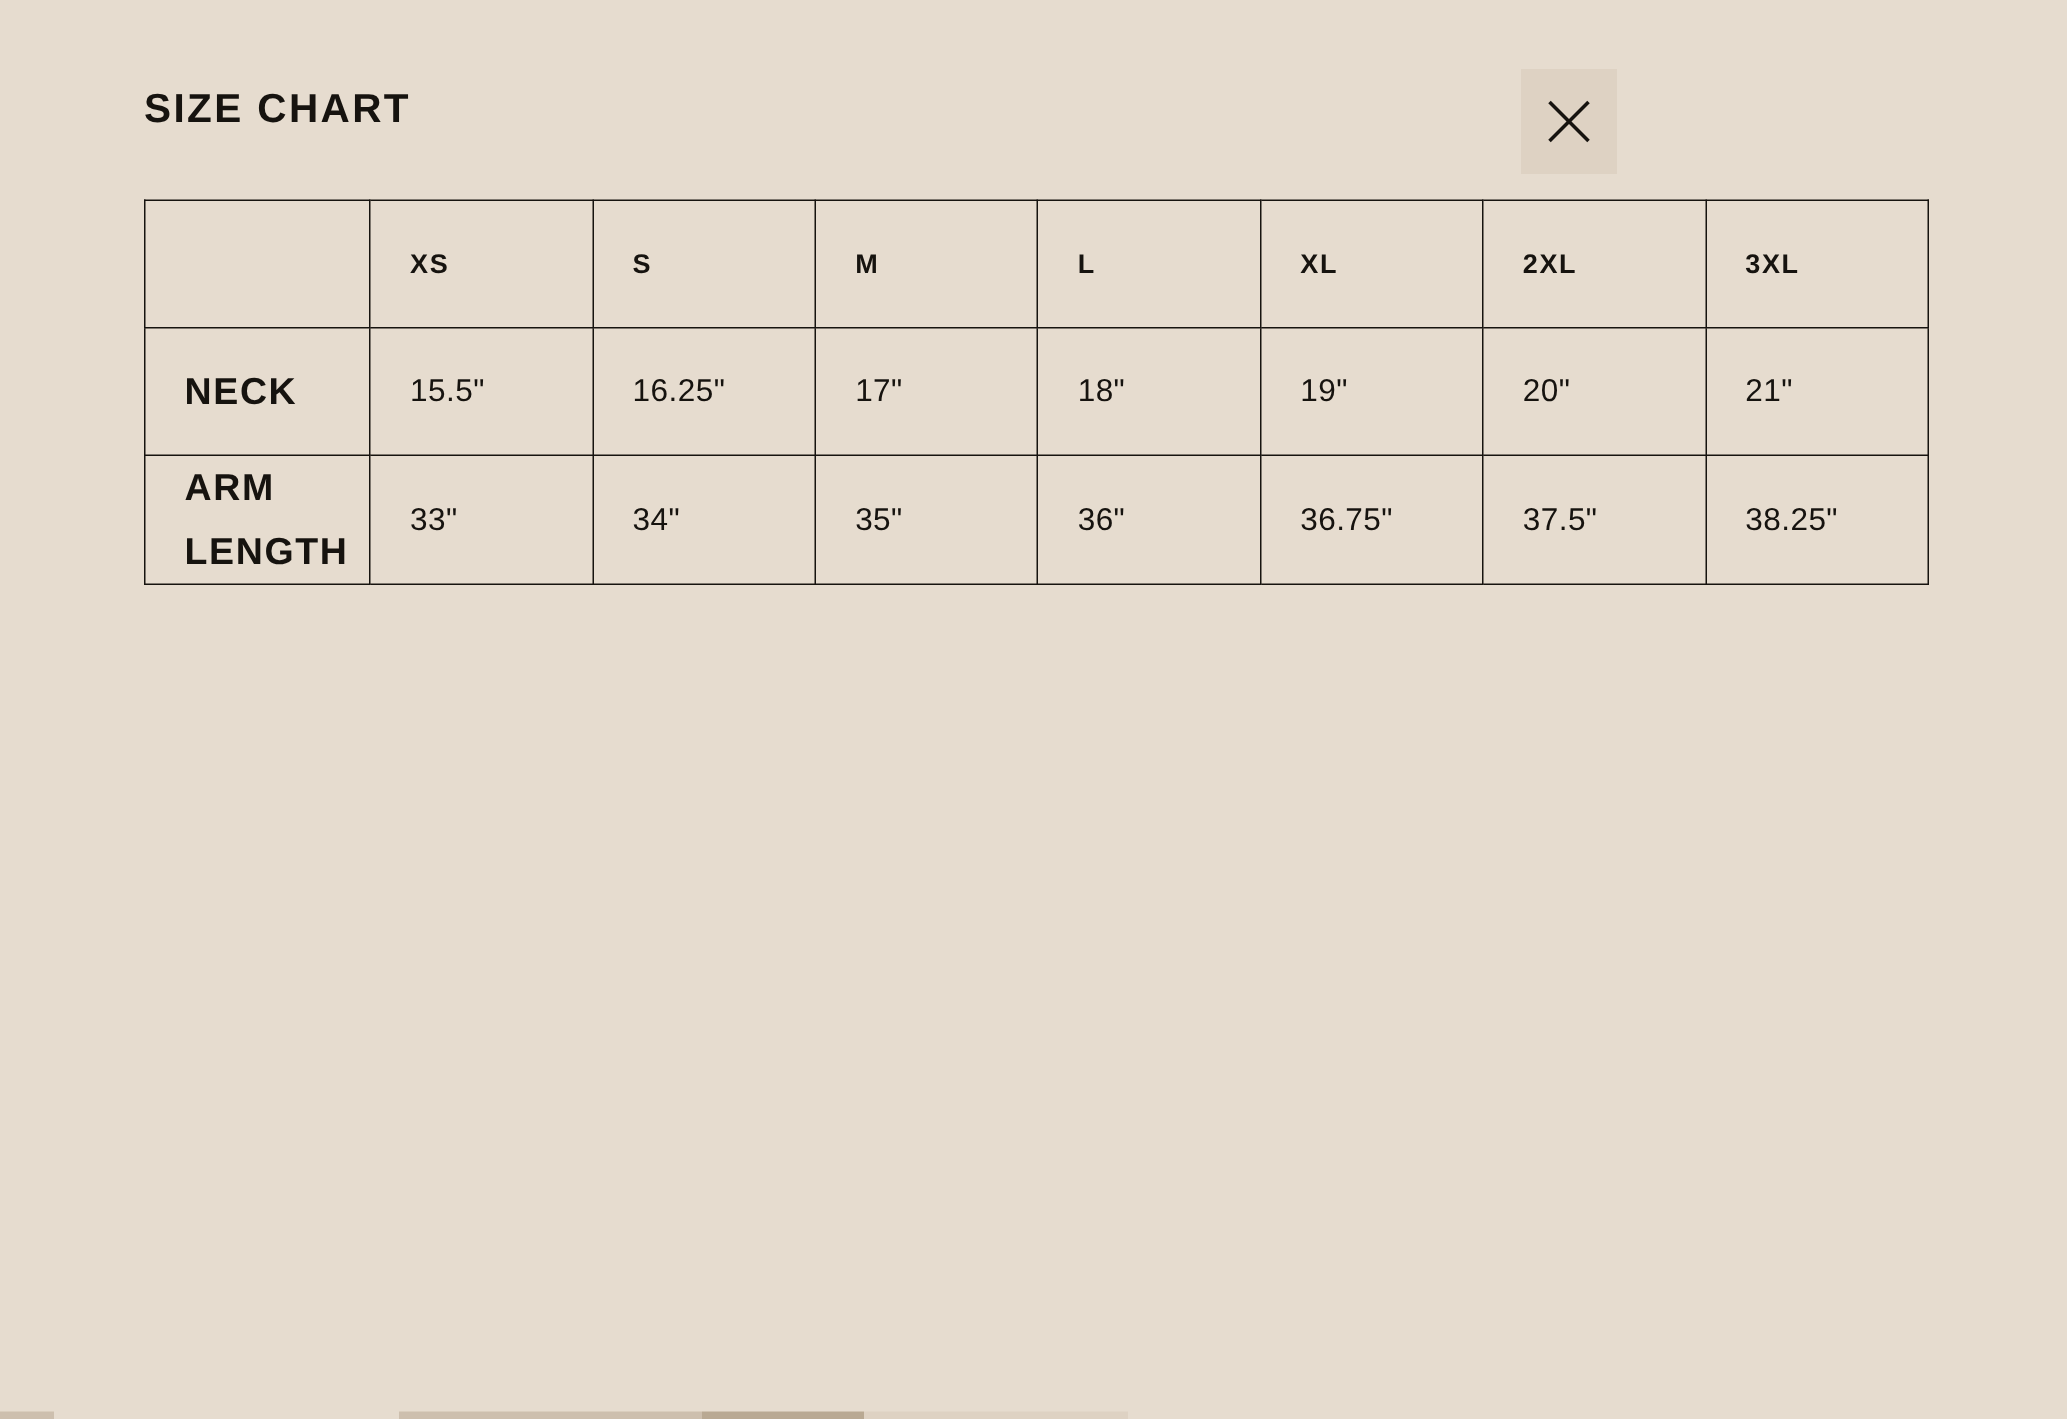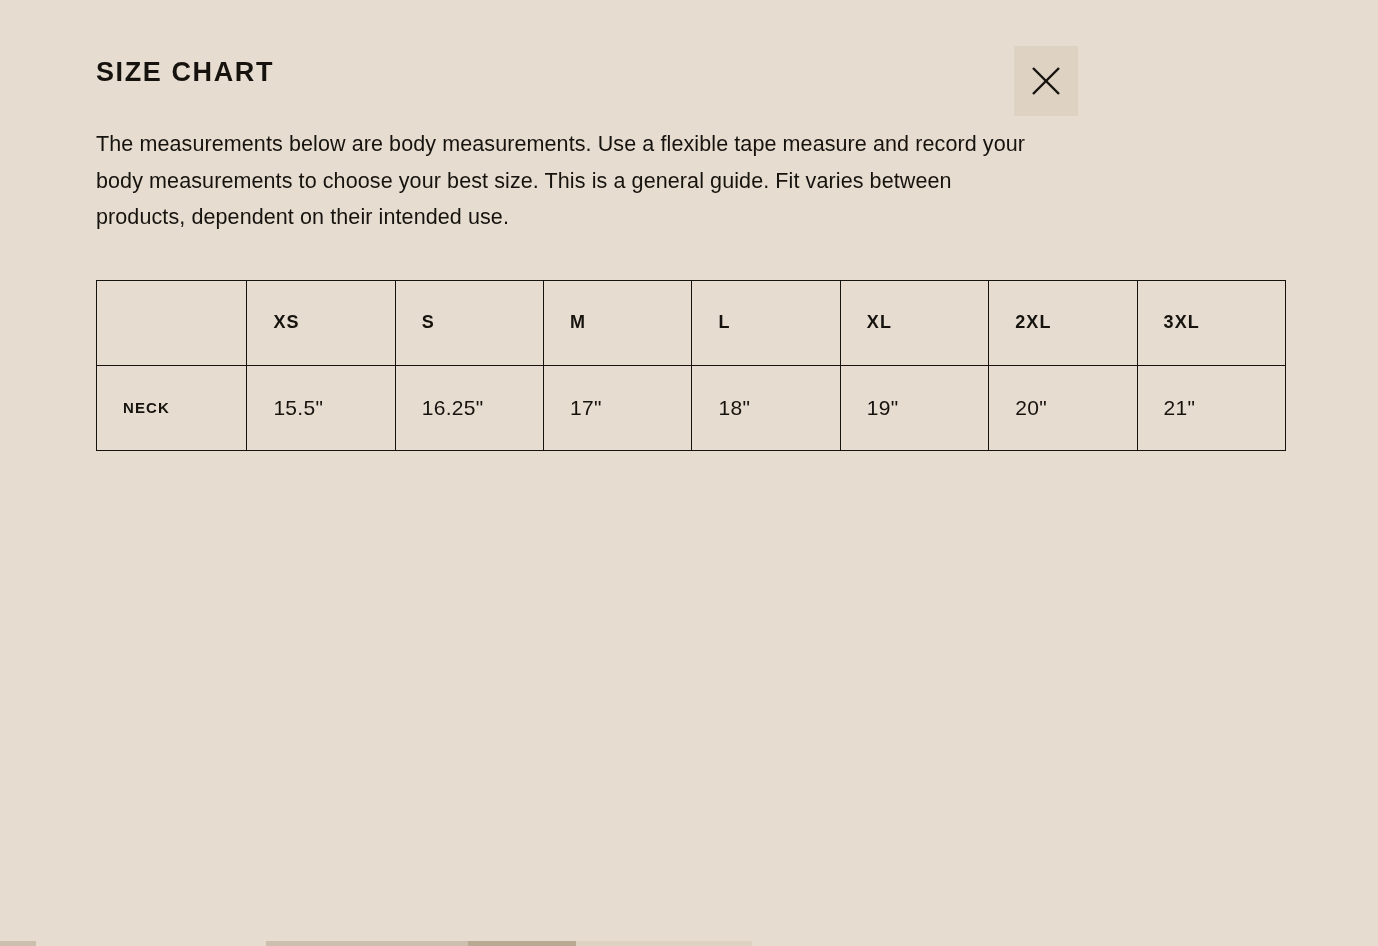--- a/index.html
+++ b/index.html
@@ -82,21 +82,21 @@
     font-size: 18px;
     font-weight: bold;
     letter-spacing: 1.1px;
   }
   table.size-chart thead th.corner {
     padding: 0;
   }
   table.size-chart tbody th {
     height: 84px;
     padding: 0 10px 0 26px;
-    font-size: 15px;
+    font-size: 25px;
     font-weight: bold;
     letter-spacing: 1.1px;
     line-height: 1.7;
   }
   table.size-chart tbody td {
     padding: 0 0 0 26px;
     font-size: 21px;
     letter-spacing: 0.3px;
   }
   .footer-strip {
@@ -127,21 +127,20 @@
     <button class="close-btn">
       <span>
         <svg width="34" height="34" viewBox="0 0 34 34" aria-hidden="true">
           <line x1="4" y1="4" x2="30" y2="30" stroke="#16130f" stroke-width="2.4"></line>
           <line x1="30" y1="4" x2="4" y2="30" stroke="#16130f" stroke-width="2.4"></line>
         </svg>
       </span>
     </button>
   </div>
 
-  <p class="intro">The measurements below are body measurements. Use a flexible tape measure and record your body measurements to choose your best size. This is a general guide. Fit varies between products, dependent on their intended use.</p>
 
   <div class="table-wrap">
     <table class="size-chart">
       <colgroup>
         <col class="rowlabel">
         <col class="sizecol">
           <col class="sizecol">
           <col class="sizecol">
           <col class="sizecol">
         <col class="sizecol">
@@ -164,20 +163,30 @@
         <tr>
           <th>NECK</th>
           <td>15.5"</td>
           <td>16.25"</td>
           <td>17"</td>
           <td>18"</td>
           <td>19"</td>
           <td>20"</td>
           <td>21"</td>
         </tr>
+        <tr>
+          <th>ARM LENGTH</th>
+          <td>33"</td>
+          <td>34"</td>
+          <td>35"</td>
+          <td>36"</td>
+          <td>36.75"</td>
+          <td>37.5"</td>
+          <td>38.25"</td>
+        </tr>
       </tbody>
     </table>
   </div>
 
 </div>
 
 <div class="footer-strip">
   <div class="seg seg-a"></div>
   <div class="seg seg-b"></div>
   <div class="seg seg-c"></div>

